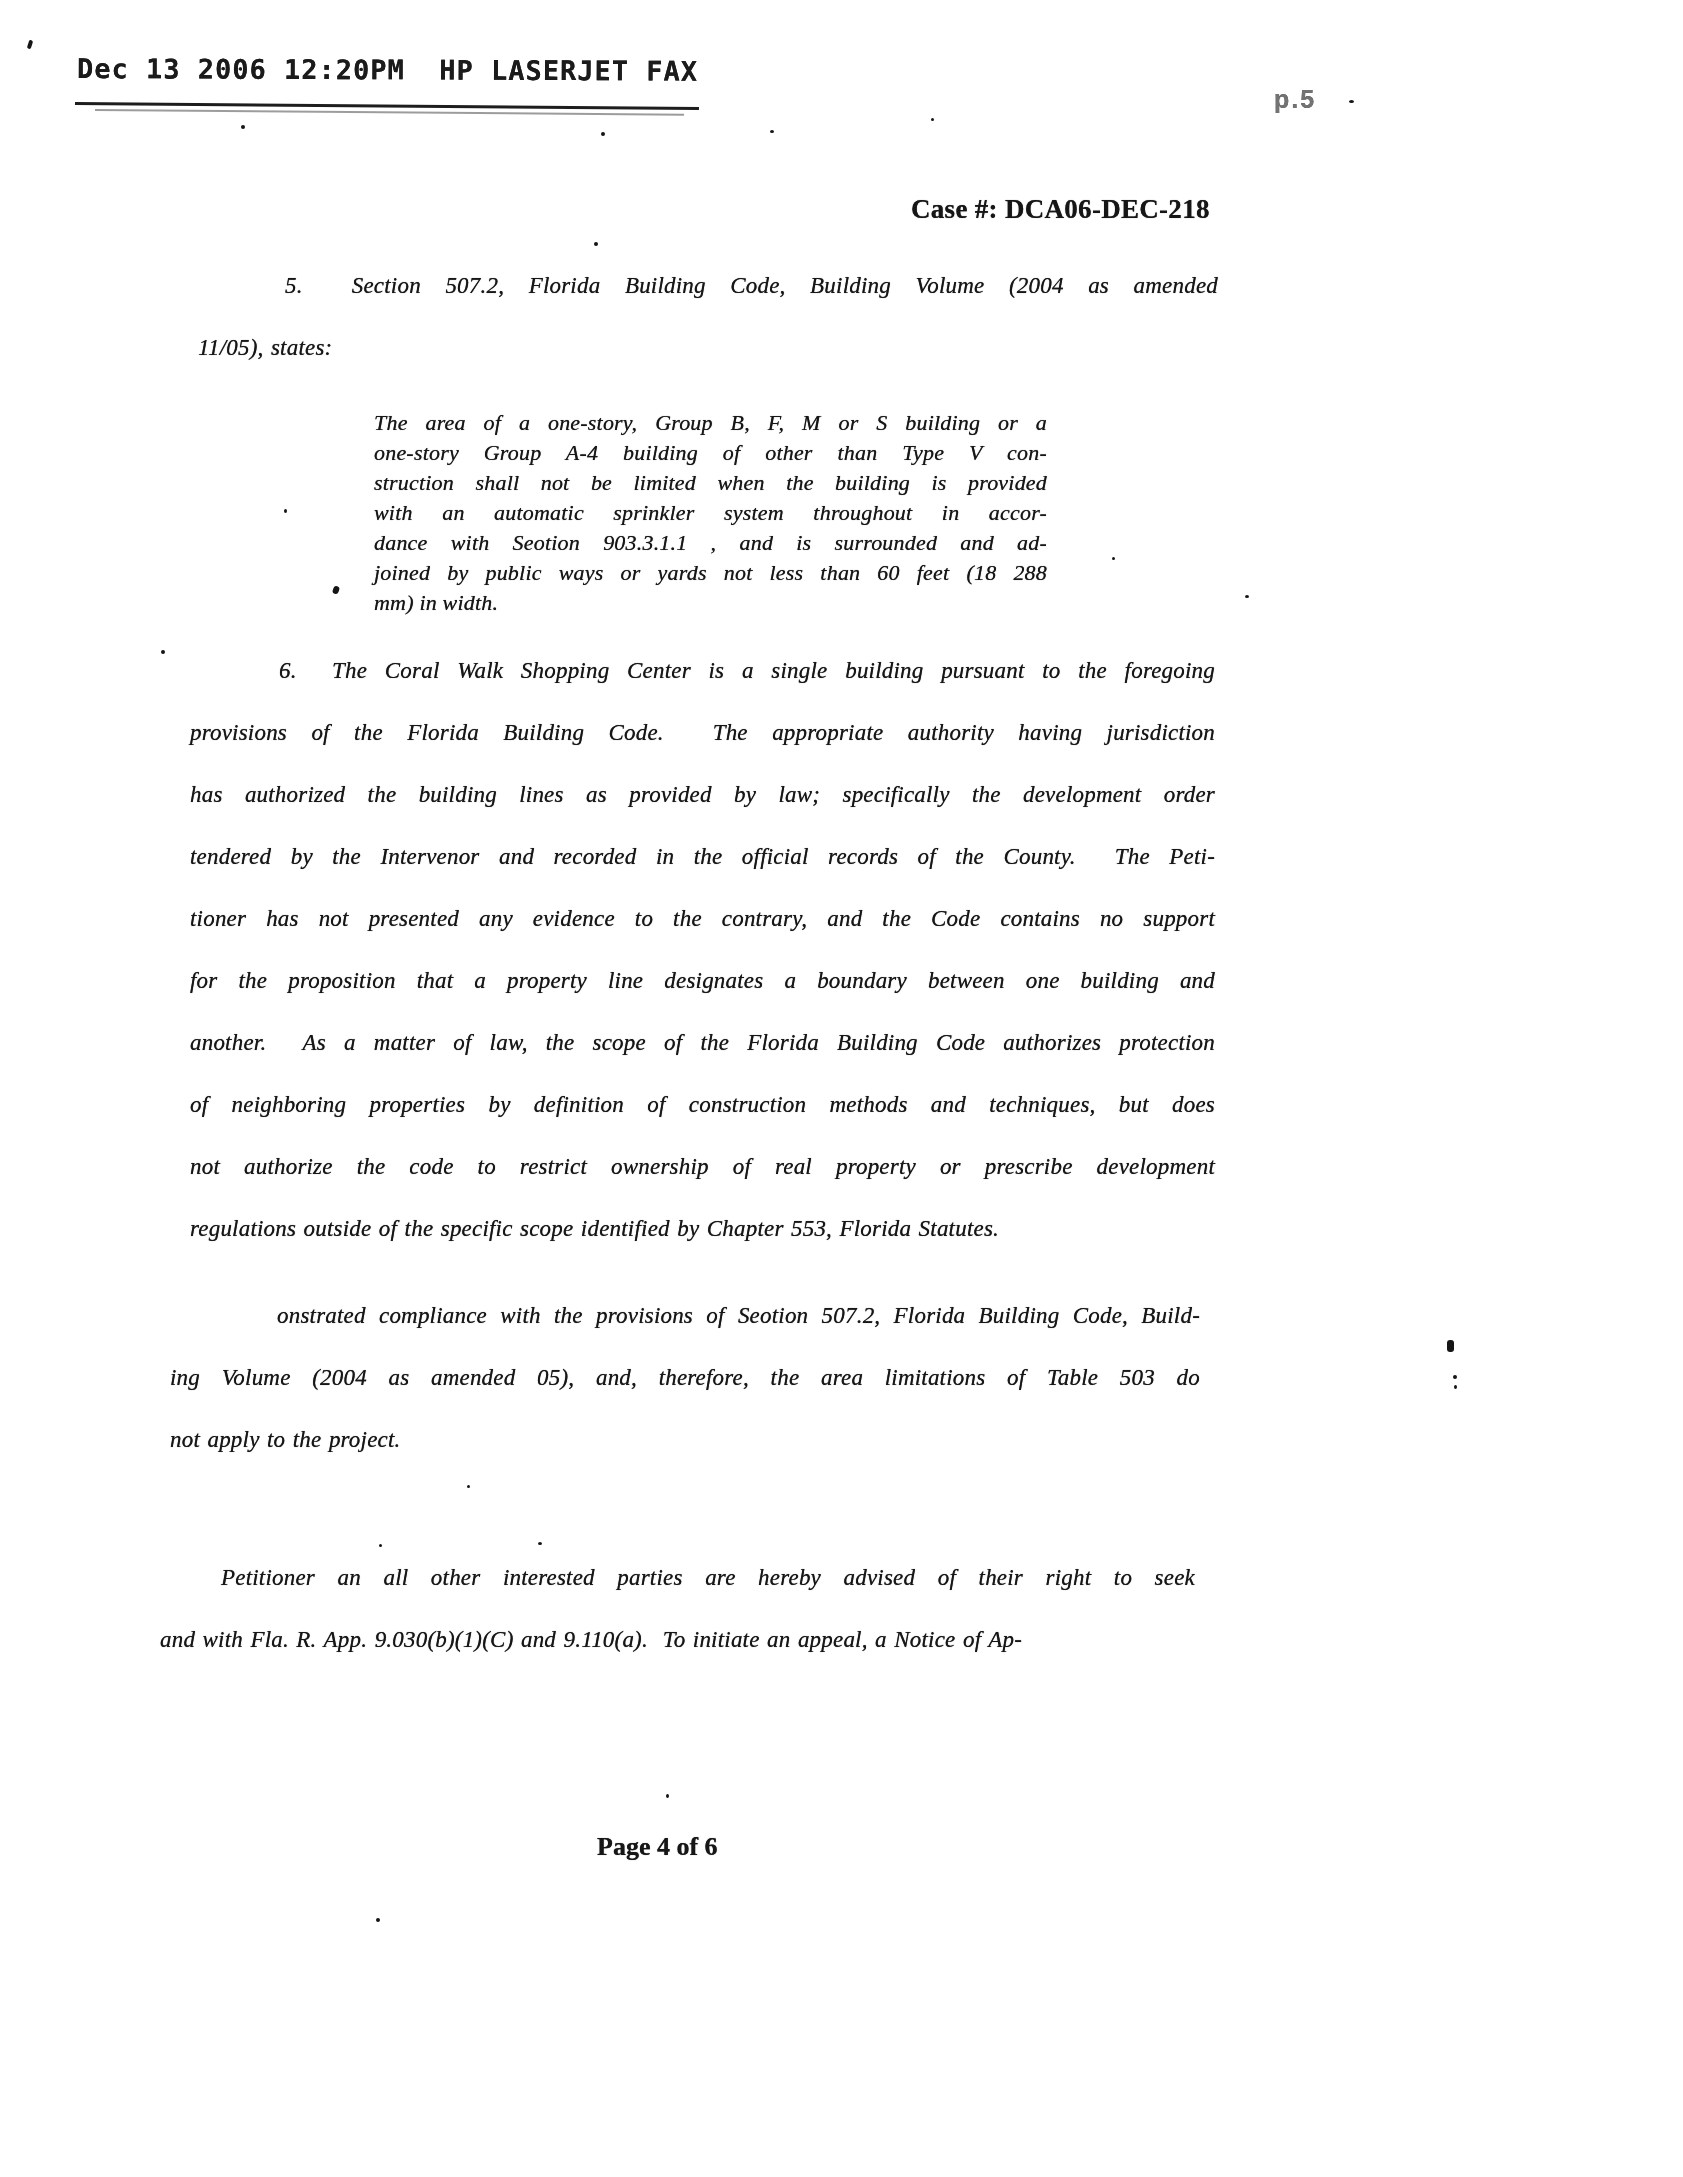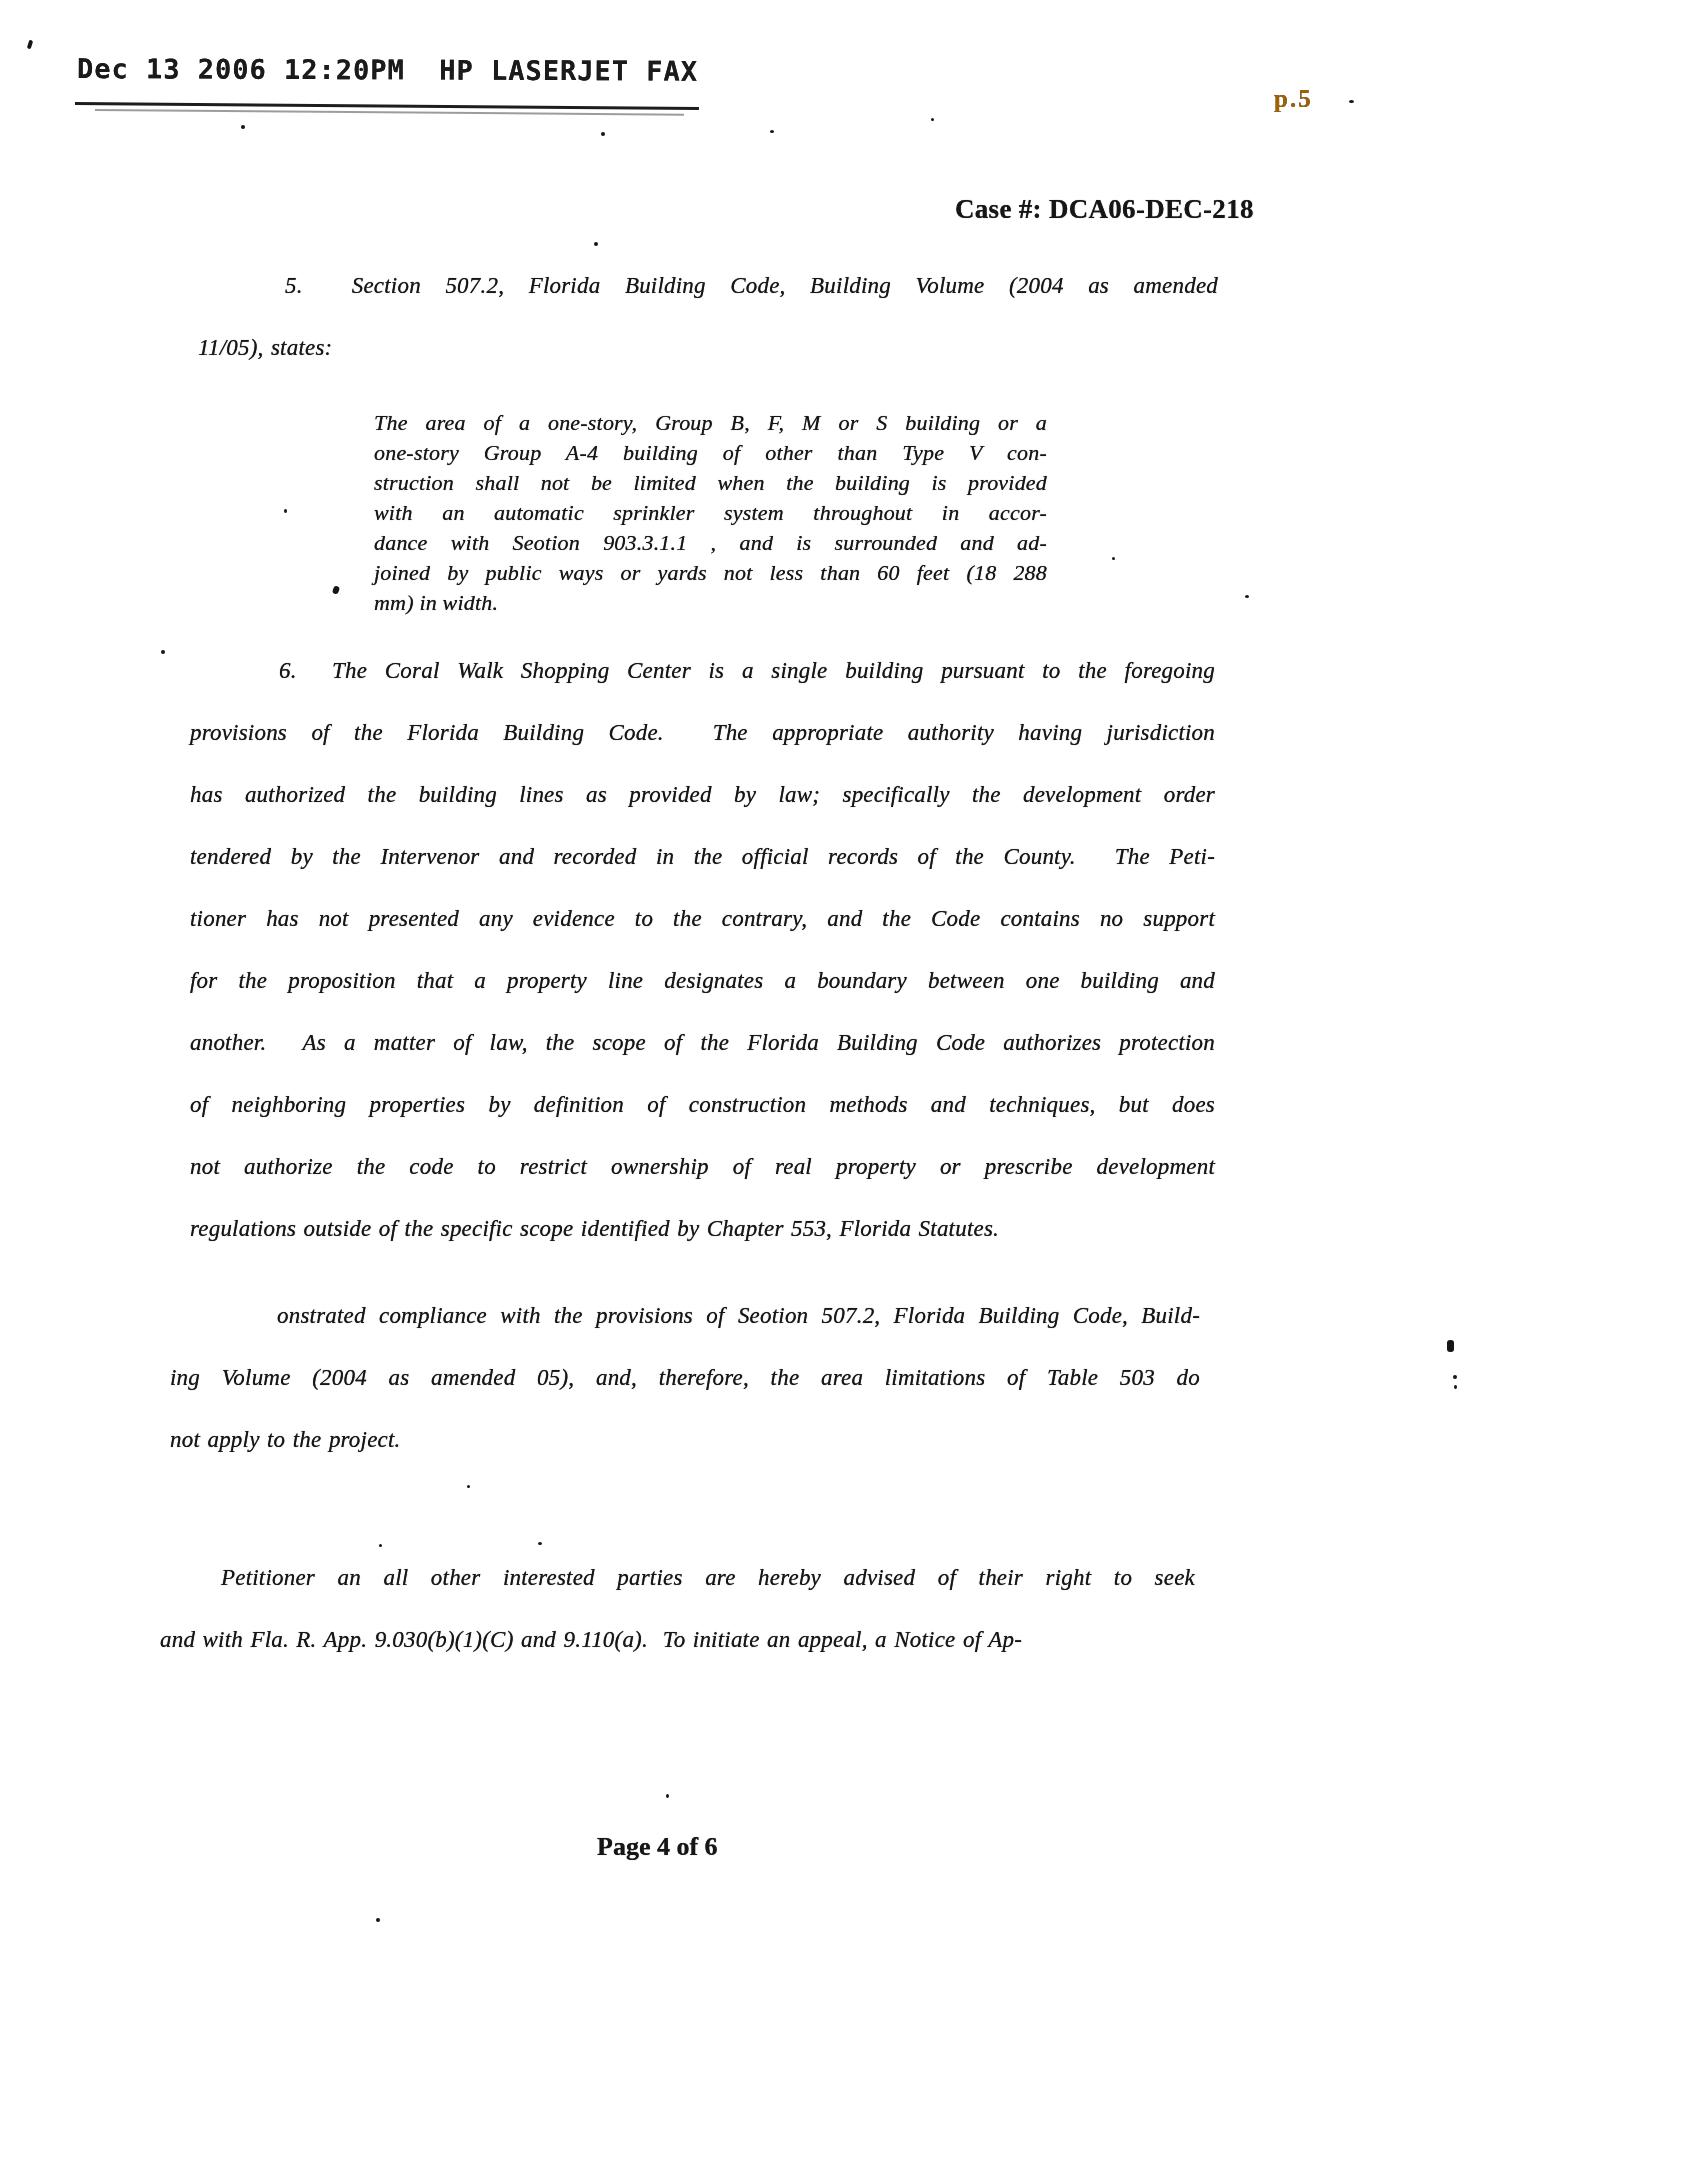--- a/index.html
+++ b/index.html
@@ -39,36 +39,35 @@
     left: 95px; top: 109px;
     width: 589px; height: 2px;
     background: #4a4a4a;
     opacity: 0.55;
     transform: rotate(0.45deg);
     transform-origin: left top;
   }
   .page-ind {
     position: absolute;
     left: 1274px; top: 85px;
-    font-family: Liberation Serif, serif;
+    font-family: Liberation Sans, sans-serif;
     font-weight: 700;
     font-size: 25px;
     letter-spacing: 2px;
-    color: #a16207;
+    color: #737373;
     text-shadow: 0 0 0.6px rgba(0,0,0,0.8);
   }
   .case-num {
     position: absolute;
     left: 911px; top: 194px;
     font-size: 27px;
     font-weight: 600;
     letter-spacing: 0.3px;
     text-shadow: 0 0 0.7px rgba(10,10,10,0.85);
     white-space: nowrap;
-    margin-left: 44px;
   }
   
   .lines > div {
     text-align: justify;
     text-align-last: justify;
     text-shadow: 0 0 0.7px rgba(10,10,10,0.85);
     font-style: italic;
   }
   .lines > div:last-child { text-align-last: left; }
   .para {

